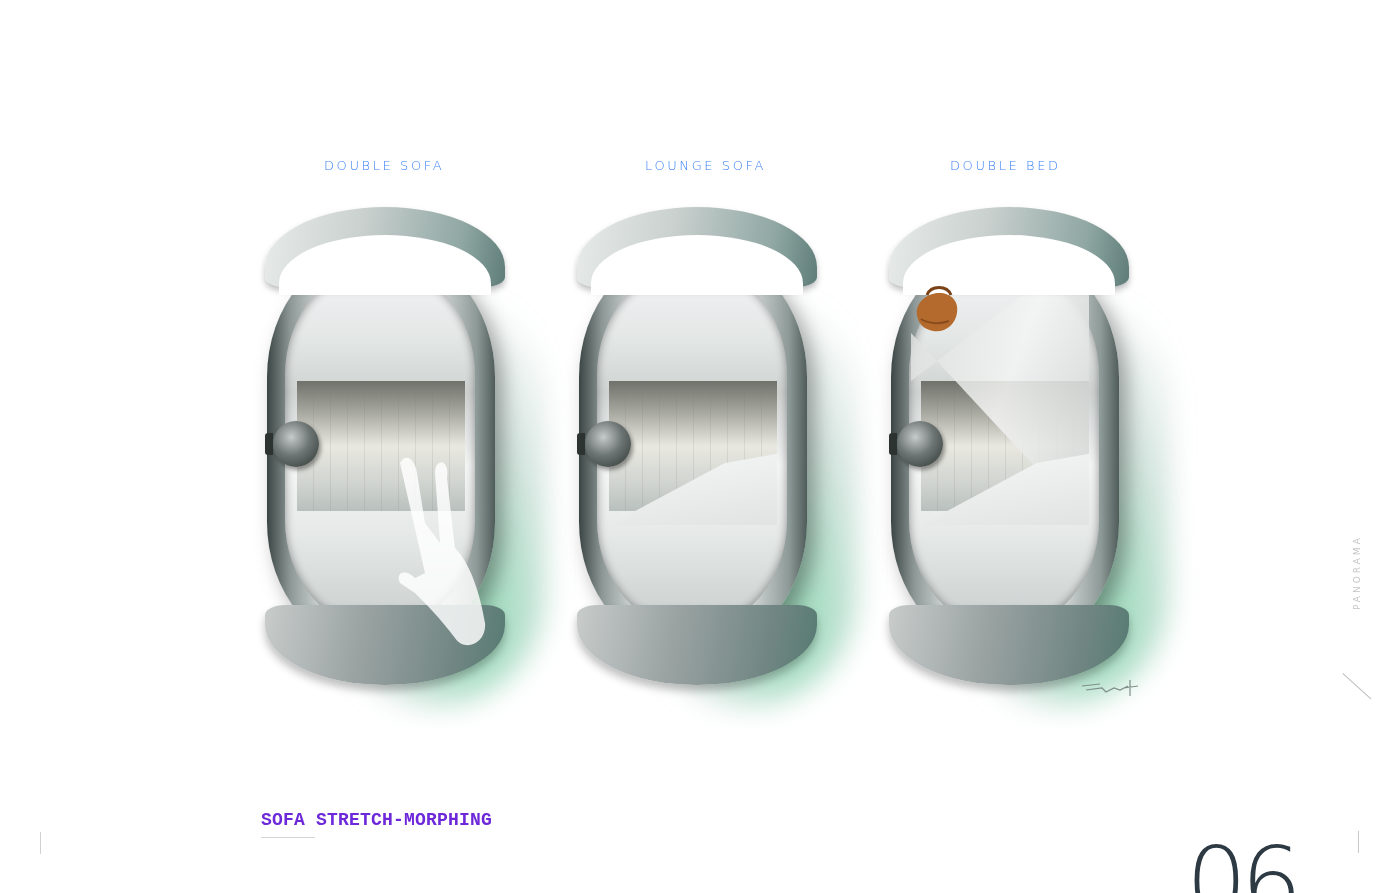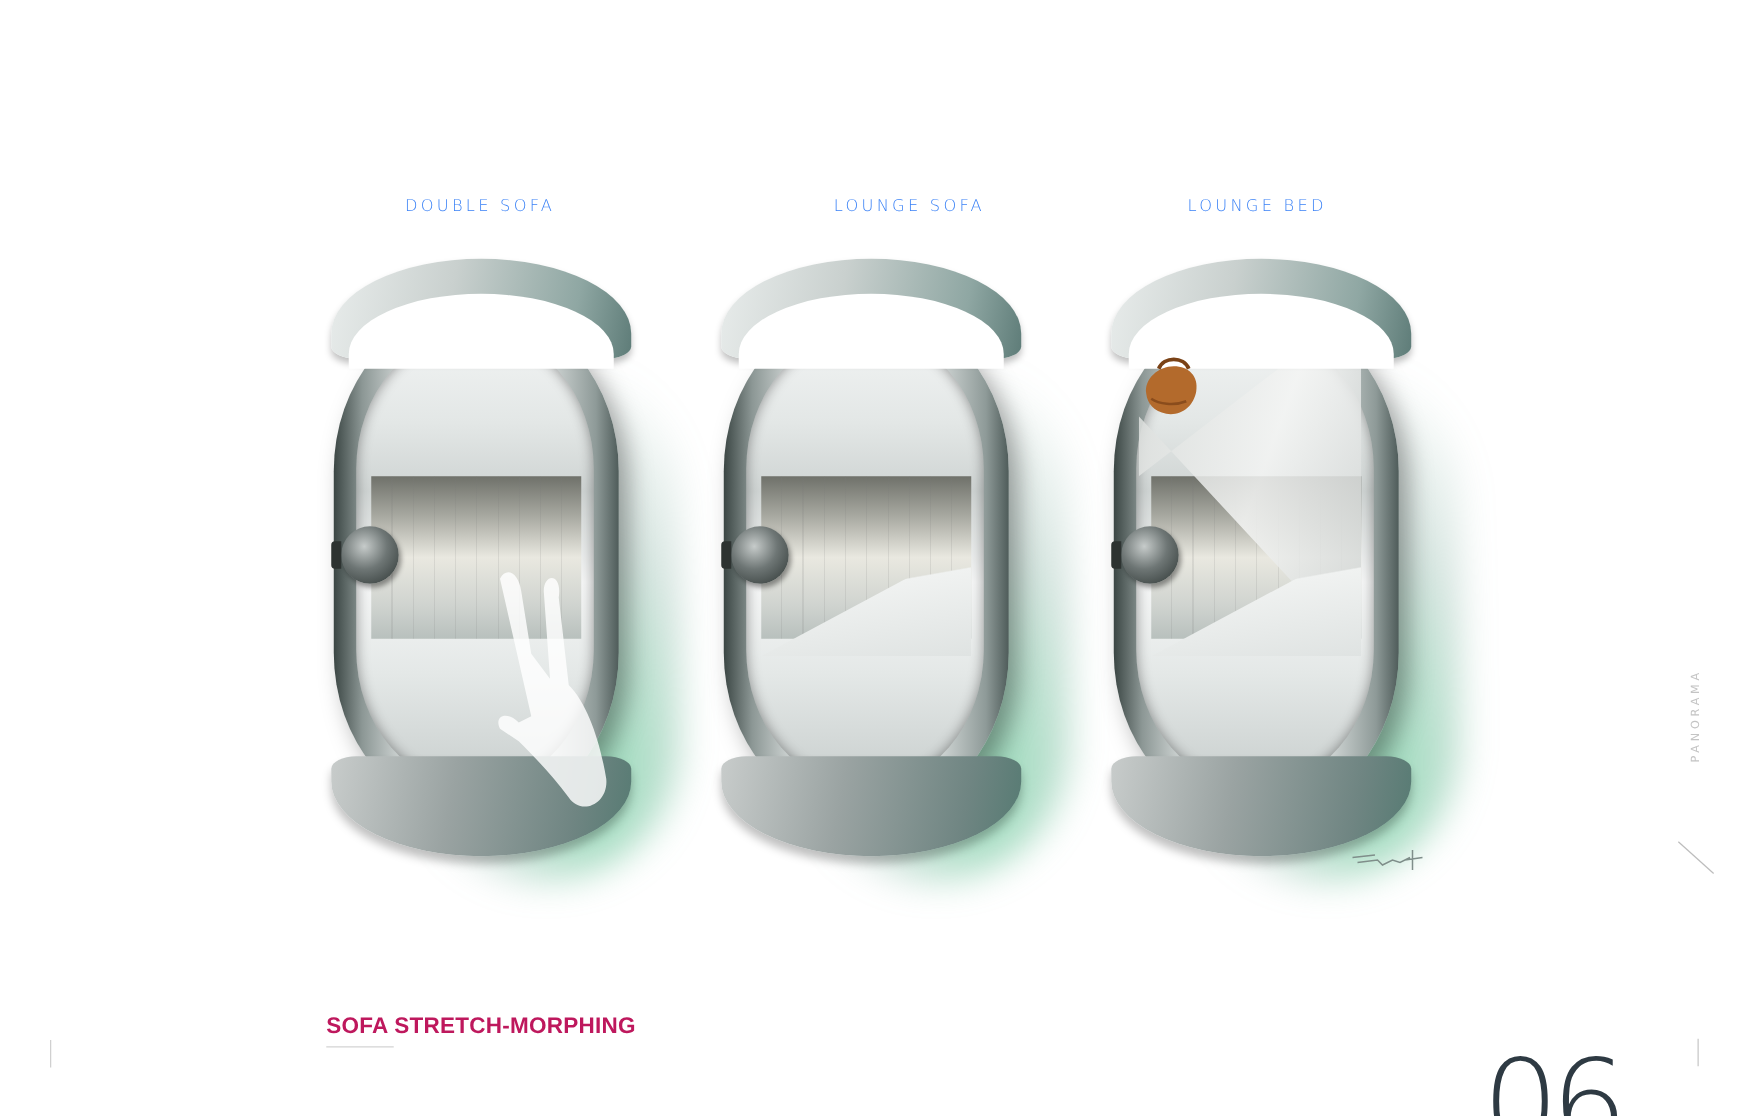--- a/index.html
+++ b/index.html
@@ -26,21 +26,21 @@
   .pod .knob{position:absolute;left:18px;top:226px;width:46px;height:46px;border-radius:50%;
     background:radial-gradient(circle at 40% 35%,#c6cbca 0%,#6e7675 45%,#2c3432 100%);box-shadow:2px 3px 4px rgba(0,0,0,0.4);}
   .pod .knob::before{content:"";position:absolute;left:-8px;top:12px;width:8px;height:22px;background:#2d3331;border-radius:3px 0 0 3px;}
   .pod .wedge{position:absolute;left:42px;top:240px;width:168px;height:90px;
     background:linear-gradient(170deg,rgba(255,255,255,0) 40%,#f0f2f1 41%,#dfe3e2 100%);clip-path:polygon(0 100%,100% 0,100% 100%,0 100%);}
   .pod .wedge-bed{position:absolute;left:32px;top:90px;width:178px;height:240px;
     background:linear-gradient(110deg,#d9dcda 0%,#f4f5f4 50%,#d0d4d3 100%);clip-path:polygon(0 40%,70% 0,100% 0,100% 100%,0 20%);opacity:.85;}
   .person{position:absolute;left:140px;top:258px;width:100px;height:200px;}
   .bag{position:absolute;left:30px;top:90px;width:54px;height:52px;}
   .sig{position:absolute;left:1080px;top:678px;width:60px;height:20px;}
-  .section-title{position:absolute;left:261px;top:810px;font-size:18px;font-weight:bold;color:#be185d;font-family:Liberation Sans, sans-serif;letter-spacing:0.2px;}
+  .section-title{position:absolute;left:261px;top:810px;font-size:18px;font-weight:bold;color:#6d28d9;font-family:Liberation Mono, monospace;letter-spacing:0.2px;}
   .section-underline{position:absolute;left:261px;top:837px;width:54px;height:1px;background:#d4d4d4;}
   .tick-left{position:absolute;left:40px;top:832px;width:1px;height:22px;background:#d0d0d0;}
   .tick-right{position:absolute;left:1358px;top:831px;width:1px;height:22px;background:#c8c8c8;}
   .panorama{position:absolute;left:1352px;top:610px;transform-origin:left top;transform:rotate(-90deg);font-size:9px;letter-spacing:3px;color:#c4c4c4;font-family:"DejaVu Sans",sans-serif;white-space:nowrap;}
   .diag{position:absolute;left:1343px;top:673px;width:38px;height:1px;background:#bdbdbd;transform-origin:left top;transform:rotate(42deg);}
   .page-num{position:absolute;left:1186px;top:835px;font-size:96px;line-height:1;color:#2e3a43;font-family:"DejaVu Sans",sans-serif;font-weight:300;letter-spacing:-6px;}
 </style>
 </head>
 <body>
 
@@ -51,33 +51,33 @@
   <div class="inner"></div>
   <div class="bench"></div>
   <div class="knob"></div>
   <div class="arch-top"></div>
   <div class="arch-bot"></div>
   <svg class="person" viewBox="0 0 100 200">
     <path d="M5 10 C10 0 20 5 22 20 L30 70 L45 90 L40 20 C40 5 55 5 52 25 L60 95 C75 110 85 140 90 170 C92 190 70 200 60 185 C45 165 30 150 20 140 L5 130 C0 120 10 115 20 125 L30 120 Z" fill="rgba(255,255,255,0.82)"></path>
   </svg>
 </div>
 
-<div class="label" style="left:645px;margin-left:22px;">LOUNGE SOFA</div>
+<div class="label" style="left:645px;">LOUNGE SOFA</div>
 <div class="pod" style="left:567px;">
   <div class="glow"></div>
   <div class="shell"></div>
   <div class="inner"></div>
   <div class="bench"></div>
   <div class="wedge"></div>
   <div class="knob"></div>
   <div class="arch-top"></div>
   <div class="arch-bot"></div>
 </div>
 
-<div class="label" style="left:950px;">LOUNGE BED</div>
+<div class="label" style="left:950px;">DOUBLE BED</div>
 <div class="pod" style="left:879px;">
   <div class="glow"></div>
   <div class="shell"></div>
   <div class="inner"></div>
   <div class="bench"></div>
   <div class="wedge-bed"></div>
   <div class="wedge"></div>
   <div class="knob"></div>
   <div class="arch-top"></div>
   <div class="arch-bot"></div>

